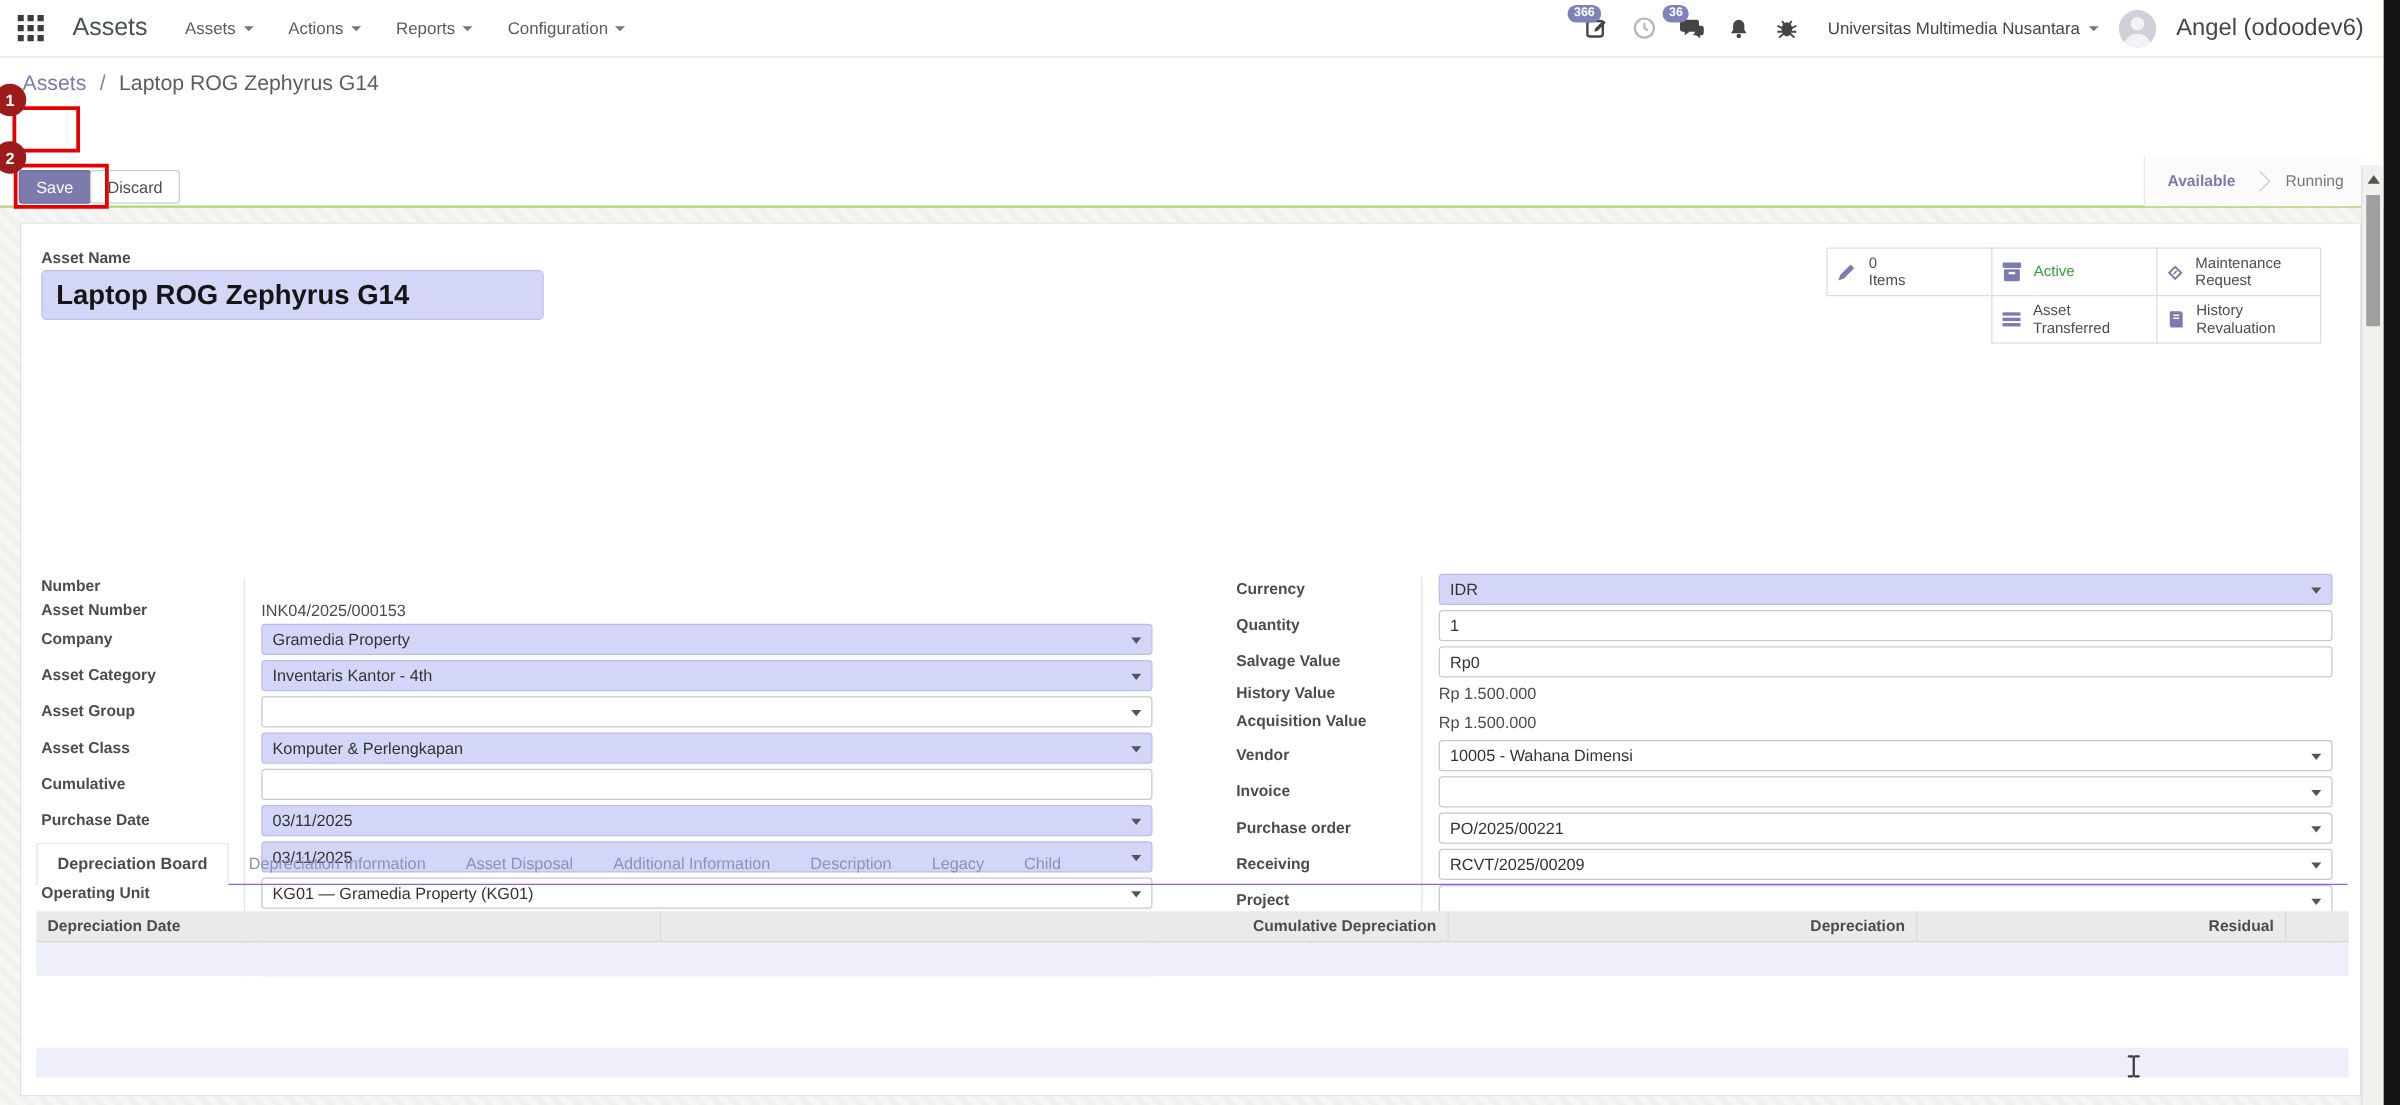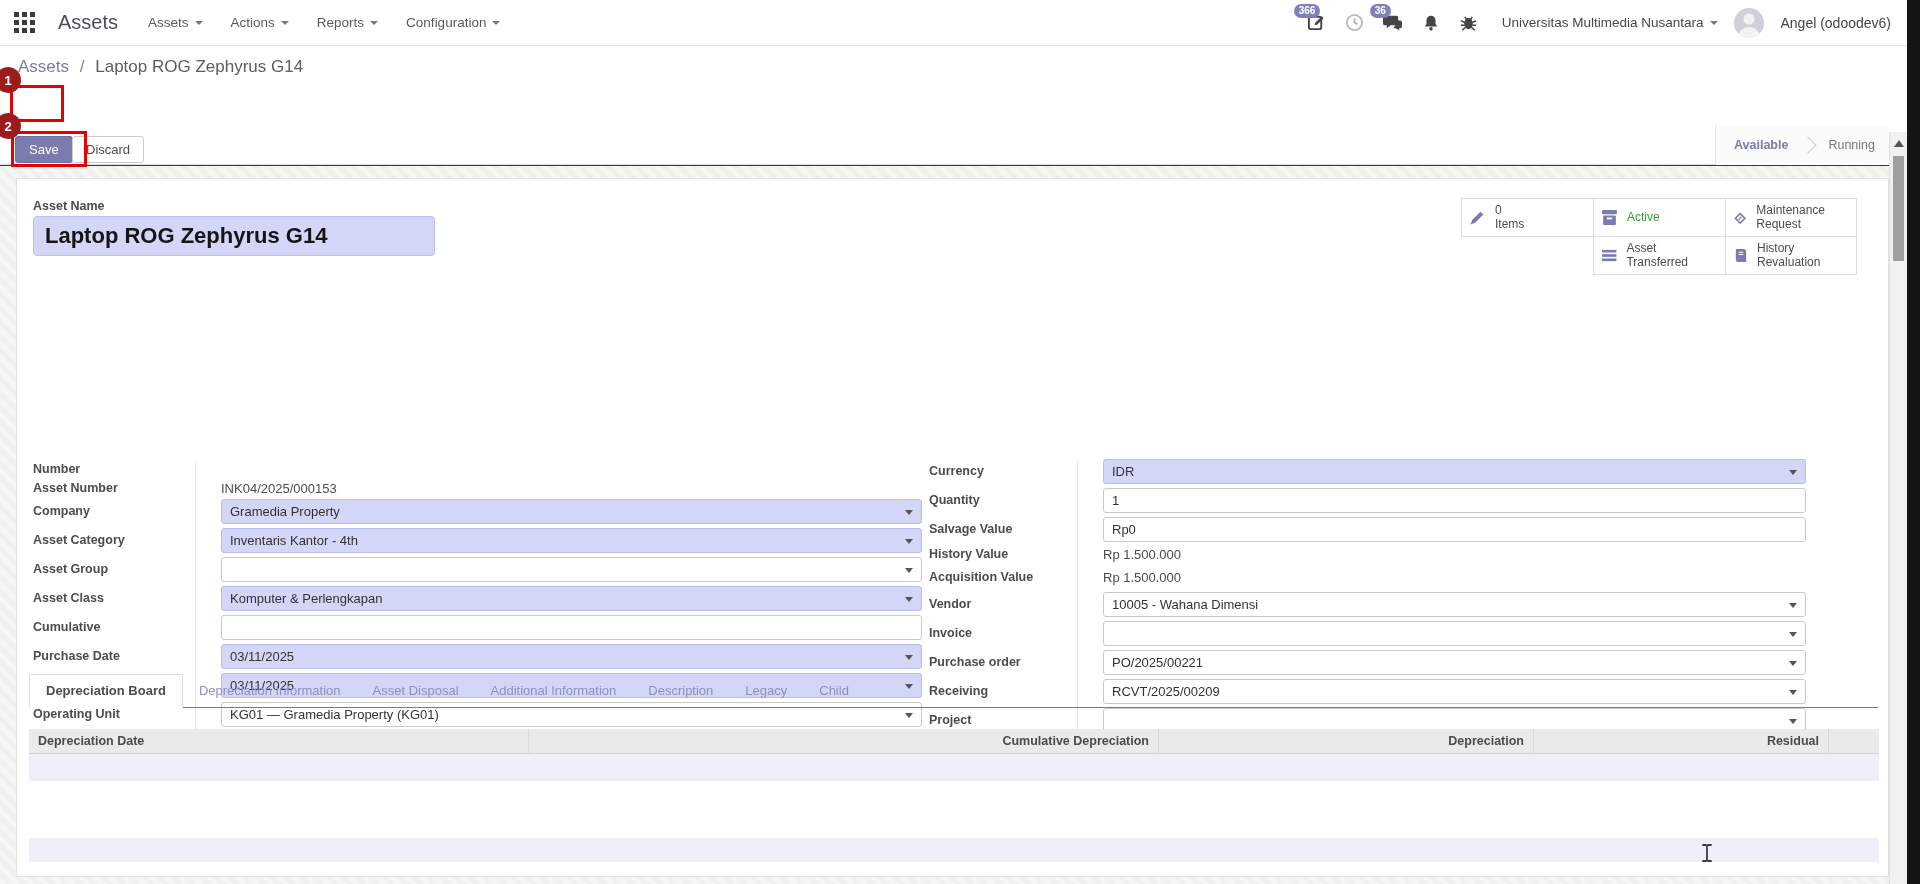--- a/index.html
+++ b/index.html
@@ -1,37 +1,37 @@
 <!DOCTYPE html>
 <html><head>
 <meta charset="utf-8">
 <style>
   * { margin:0; padding:0; box-sizing:border-box; }
   body { font-family:"Liberation Sans", sans-serif; background:#fff; }
-  .screen { position:relative; width:1920px; height:884px; overflow:hidden; background:#7f1d1d; }
+  .screen { position:relative; width:1920px; height:884px; overflow:hidden; background:#84cc16; }
 
   
   .black-edge { position:absolute; top:0; right:0; width:13px; height:884px; background:#151515; }
   .scrollbar { position:absolute; top:132px; right:13px; width:18px; height:752px; background:#f1f1ef; border-left:1px solid #e0e0e0; }
   .scroll-up { position:absolute; top:8px; left:4px; width:0; height:0; border-left:5px solid transparent; border-right:5px solid transparent; border-bottom:7px solid #555; }
   .scroll-thumb { position:absolute; top:24px; left:3px; width:11px; height:105px; background:#9f9f9f; }
 
   
   .navbar { position:absolute; top:0; left:0; width:1907px; height:46px; background:#fff; border-bottom:1px solid #e4e4e4; display:flex; align-items:center; padding:0 14px; }
   .apps-icon { width:22px; height:22px; margin-right:22px; cursor:pointer; }
   .brand { font-size:20px; font-weight:500; color:#495057; margin-right:30px; cursor:pointer; }
   .menus { display:flex; gap:28px; align-items:center; }
   .menu-item { font-size:13.5px; color:#5b5b5b; cursor:pointer; display:flex; align-items:center; gap:6px; }
   .caret-down { width:0; height:0; border-left:4px solid transparent; border-right:4px solid transparent; border-top:4px solid #777; display:inline-block; }
   .nav-right { margin-left:auto; display:flex; align-items:center; gap:16px; }
   .nav-icon { position:relative; width:22px; height:22px; display:flex; align-items:center; justify-content:center; cursor:pointer; }
   .badge { position:absolute; top:-8px; left:-12px; background:#7e81ba; color:#fff; font-size:10px; font-weight:700; border-radius:8px; padding:1px 5px; line-height:12px; }
   .company-menu { font-size:13.5px; color:#464646; display:flex; align-items:center; gap:7px; cursor:pointer; margin-left:6px; }
   .avatar { width:30px; height:30px; border-radius:50%; background:#cfd0da; overflow:hidden; display:flex; align-items:flex-end; justify-content:center; cursor:pointer; }
-  .user-name { font-size:14px; color:#464646; cursor:pointer; margin-right:2px; }
+  .user-name { font-size:19px; color:#464646; cursor:pointer; margin-right:2px; }
 
   
   .control-panel { position:absolute; top:46px; left:0; width:1907px; height:119px; background:#fff; border-bottom:1px solid #dcdcdc; }
   .breadcrumb { position:absolute; top:11px; left:18px; font-size:17px; }
   .bc-link { color:#7c7bad; cursor:pointer; }
   .bc-sep { color:#888; margin:0 6px; }
   .bc-current { color:#5d5d5d; }
   .btn { display:inline-flex; align-items:center; justify-content:center; font-size:13px; border-radius:3px; cursor:pointer; height:27px; padding:0 13px; }
   .btn-primary { background:#7c7bad; border:1px solid #6f6e9c; color:#fff; }
   .btn-default { background:#fff; border:1px solid #ccc; color:#4c4c4c; }
@@ -71,32 +71,32 @@
   
   .stat-grid { position:absolute; top:20px; right:31px; display:grid; grid-template-columns:132px 132px 131px; grid-auto-rows:38px; }
   .stat-btn { border:1px solid #ddd; margin-left:-1px; margin-top:-1px; background:#fff; display:flex; align-items:center; gap:9px; padding:0 7px; cursor:pointer; }
   .stat-empty { border:none; background:transparent; cursor:default; }
   .stat-text { font-size:12px; color:#4c4c4c; line-height:1.15; }
   .stat-green { color:#34a034; }
 
   
   .group { position:absolute; }
   .group-left { top:282px; left:16px; width:889px; }
-  .group-right { top:280px; left:912px; width:877px; }
+  .group-right { top:280px; left:972px; width:877px; }
   .group::before { content:""; position:absolute; top:2px; bottom:2px; width:1px; background:#e3e3e3; }
   .group-left::before { left:162px; }
   .group-right::before { left:148px; }
   .frow { display:flex; align-items:flex-start; margin-bottom:4px; min-height:25px; }
   .frow-slim { min-height:17px; margin-bottom:2px; }
   .frow-ro { min-height:19px; margin-bottom:4px; }
   .flabel { font-size:12.5px; font-weight:700; color:#4c4c4c; line-height:1.25; padding-top:5px; }
   .group-left .flabel { width:160px; }
   .group-right .flabel { width:146px; }
   .frow-slim .flabel, .frow-ro .flabel { padding-top:1px; }
-  .fwidget { flex:1; margin-left:28px; }
+  .fwidget { flex:1; margin-left:16px; }
   .ro-value { font-size:13px; color:#4c4c4c; padding-top:1px; cursor:default; }
   .inp { position:relative; width:100%; height:25px; border:1px solid #c9c9c9; border-radius:3px; background:#fff; font-size:13px; color:#333; display:flex; align-items:center; padding:0 22px 0 8px; cursor:text; }
   .inp.filled { background:#d3d6f7; border-color:#b9bdf0; }
   .sel::after { content:""; position:absolute; right:8px; top:10px; border-left:4px solid transparent; border-right:4px solid transparent; border-top:5px solid #555; }
   .has-cursor .val::after { content:""; display:inline-block; width:1px; height:13px; background:#222; margin-left:1px; vertical-align:middle; }
   .checkbox { width:15px; height:15px; border:1px solid #8d92d8; border-radius:2px; background:#fff; margin-top:4px; cursor:pointer; }
 
   
   .tabs { position:absolute; top:498px; left:12px; width:1849px; height:31px; border-bottom:1px solid #8b5cf6; display:flex; align-items:flex-end; }
   .tab { font-size:13px; color:#8f8fc0; padding:8px 16px 9px; cursor:pointer; white-space:nowrap; }

